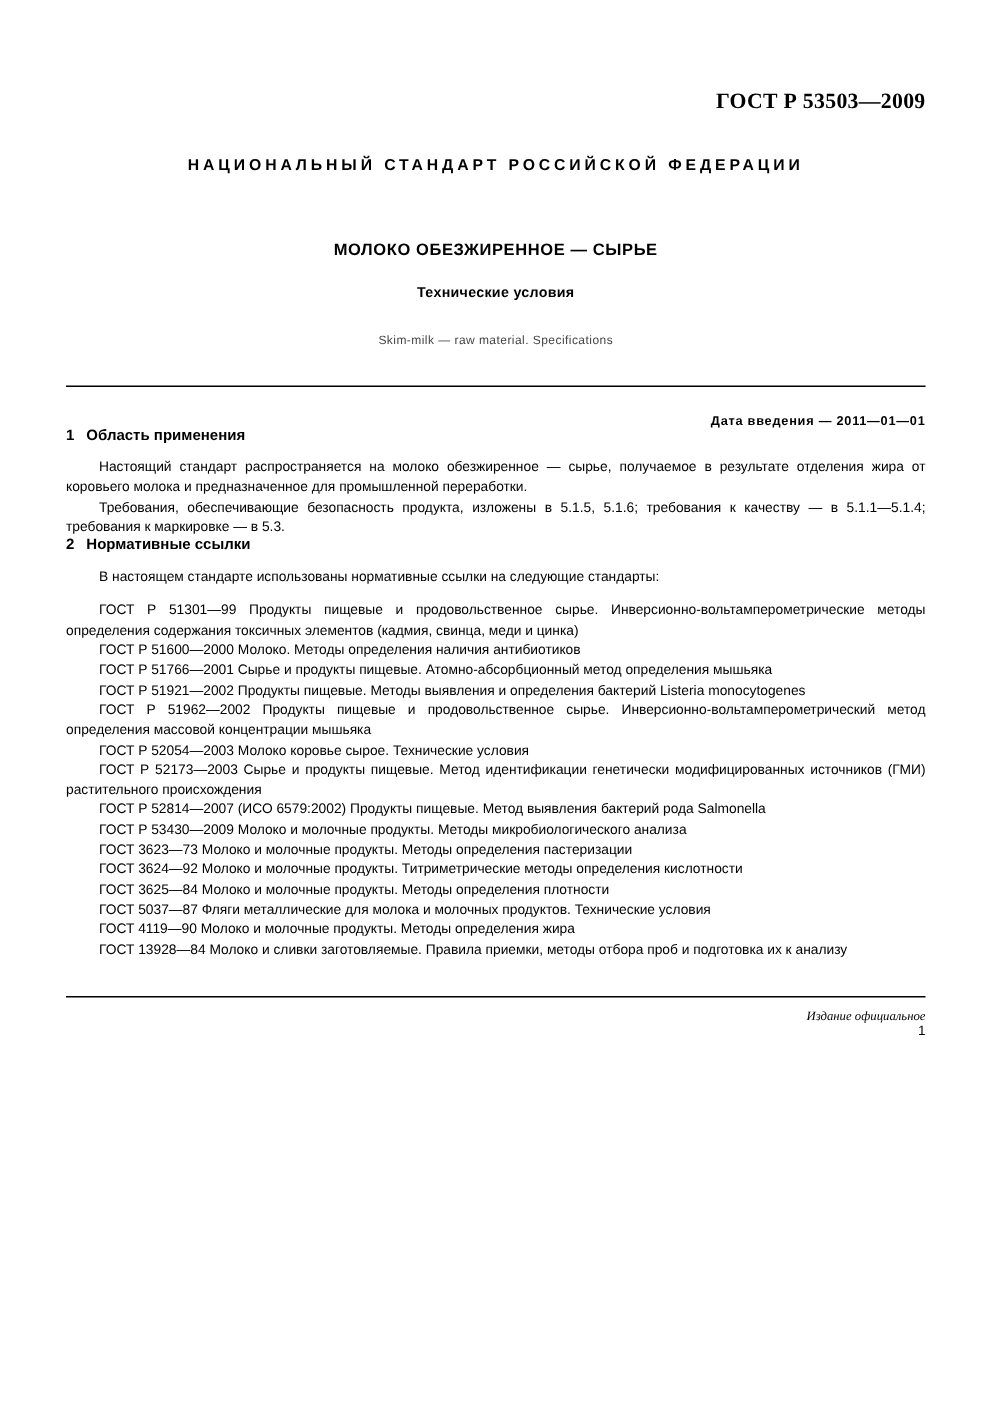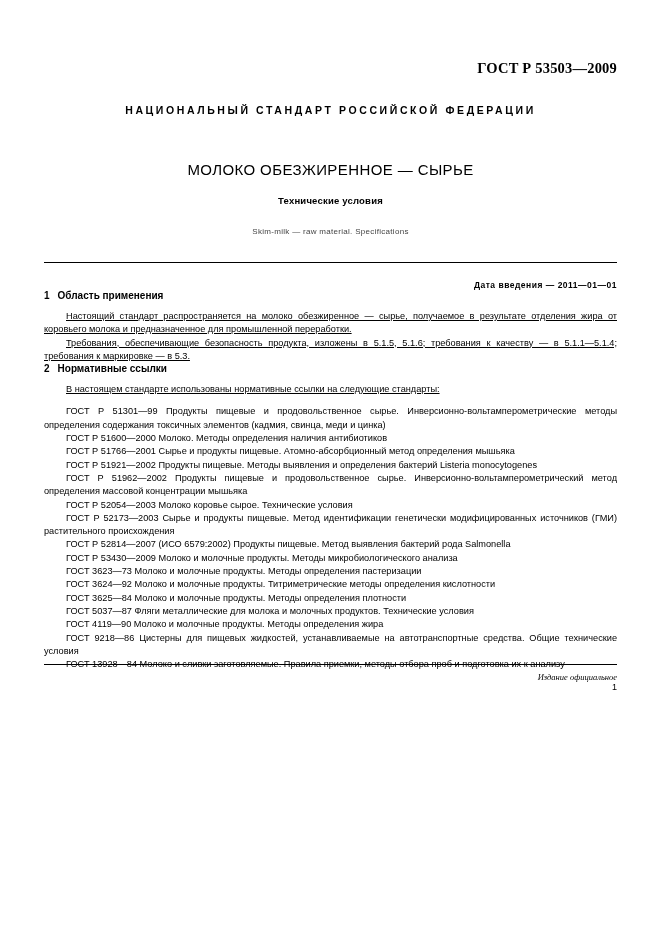--- a/index.html
+++ b/index.html
@@ -36,22 +36,22 @@
     text-align: center;
     font-size: 10.5px;
     font-weight: bold;
     letter-spacing: 2.6px;
   }
   .title-block {
     margin-top: 45px;
     text-align: center;
   }
   .main-title {
-    font-size: 15px;
-    font-weight: normal;
+    font-size: 11px;
+    font-weight: bold;
     letter-spacing: 0.4px;
   }
   .sub-title {
     margin-top: 17px;
     font-size: 9.5px;
     font-weight: bold;
     letter-spacing: 0.2px;
   }
   .eng-title {
     margin-top: 21px;
@@ -79,21 +79,20 @@
     margin-right: 8px;
   }
   .body-text {
     font-size: 9.2px;
     line-height: 13.3px;
     text-align: justify;
     margin-top: 9px;
   }
   .body-text p {
     margin: 0;
-    text-decoration: underline;
   }
   .indent {
     text-indent: 22px;
   }
   .list-block {
     font-size: 9.2px;
     line-height: 13.3px;
     text-align: justify;
     margin-top: 9px;
   }
@@ -171,21 +170,20 @@
     <p>ГОСТ Р 51962—2002 Продукты пищевые и продовольственное сырье. Инверсионно-вольтамперометрический метод определения массовой концентрации мышьяка</p>
     <p>ГОСТ Р 52054—2003 Молоко коровье сырое. Технические условия</p>
     <p>ГОСТ Р 52173—2003 Сырье и продукты пищевые. Метод идентификации генетически модифицированных источников (ГМИ) растительного происхождения</p>
     <p>ГОСТ Р 52814—2007 (ИСО 6579:2002) Продукты пищевые. Метод выявления бактерий рода Salmonella</p>
     <p>ГОСТ Р 53430—2009 Молоко и молочные продукты. Методы микробиологического анализа</p>
     <p>ГОСТ 3623—73 Молоко и молочные продукты. Методы определения пастеризации</p>
     <p>ГОСТ 3624—92 Молоко и молочные продукты. Титриметрические методы определения кислотности</p>
     <p>ГОСТ 3625—84 Молоко и молочные продукты. Методы определения плотности</p>
     <p>ГОСТ 5037—87 Фляги металлические для молока и молочных продуктов. Технические условия</p>
     <p>ГОСТ 4119—90 Молоко и молочные продукты. Методы определения жира</p>
-    <p>ГОСТ 9218—86 Цистерны для пищевых жидкостей, устанавливаемые на автотранспортные средства. Общие технические условия</p>
     <p>ГОСТ 13928—84 Молоко и сливки заготовляемые. Правила приемки, методы отбора проб и подготовка их к анализу</p>
   </div>
 
   <div class="footer">
     <div class="footer-line"></div>
     <div class="footer-row">
       <div class="footer-left">Издание официальное</div>
       <div class="footer-page">1</div>
     </div>
   </div>

